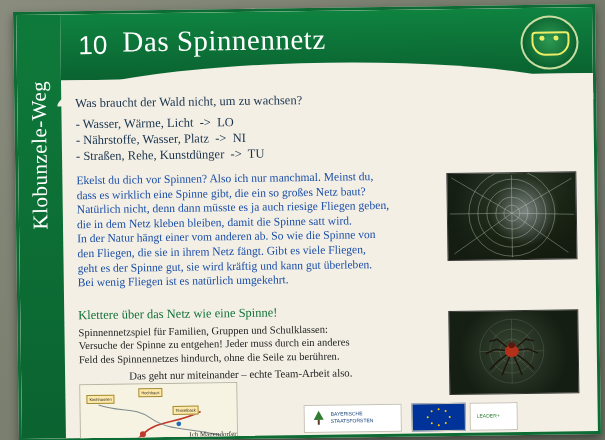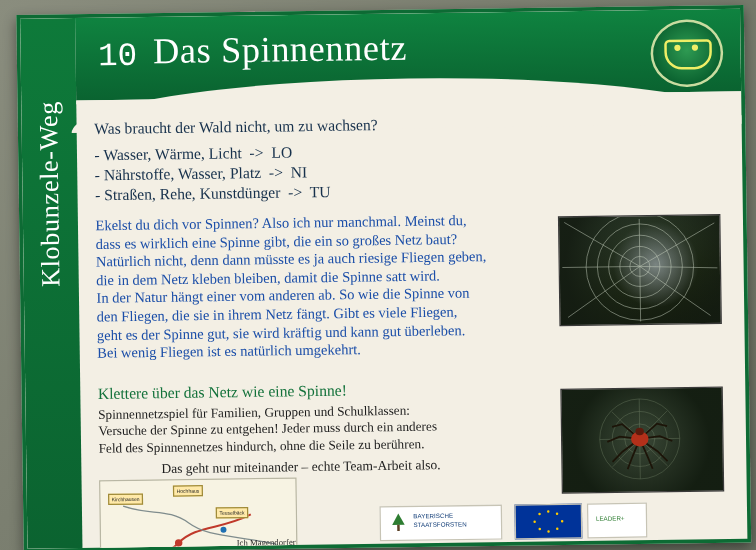--- a/index.html
+++ b/index.html
@@ -72,21 +72,21 @@
     height: 40px;
     background: #f3efe4;
     border-radius: 50% 50% 0 0 / 100% 100% 0 0;
   }
   #title-num {
     position: absolute;
     left: 18px;
     top: 16px;
     color: #ffffff;
     font-size: 26px;
-    font-family: Liberation Mono, monospace;
+    font-family: Liberation Sans, sans-serif;
   }
   #title-text {
     position: absolute;
     left: 62px;
     top: 12px;
     color: #ffffff;
     font-size: 29px;
     font-family: "Liberation Serif", serif;
     letter-spacing: 0.5px;
   }

